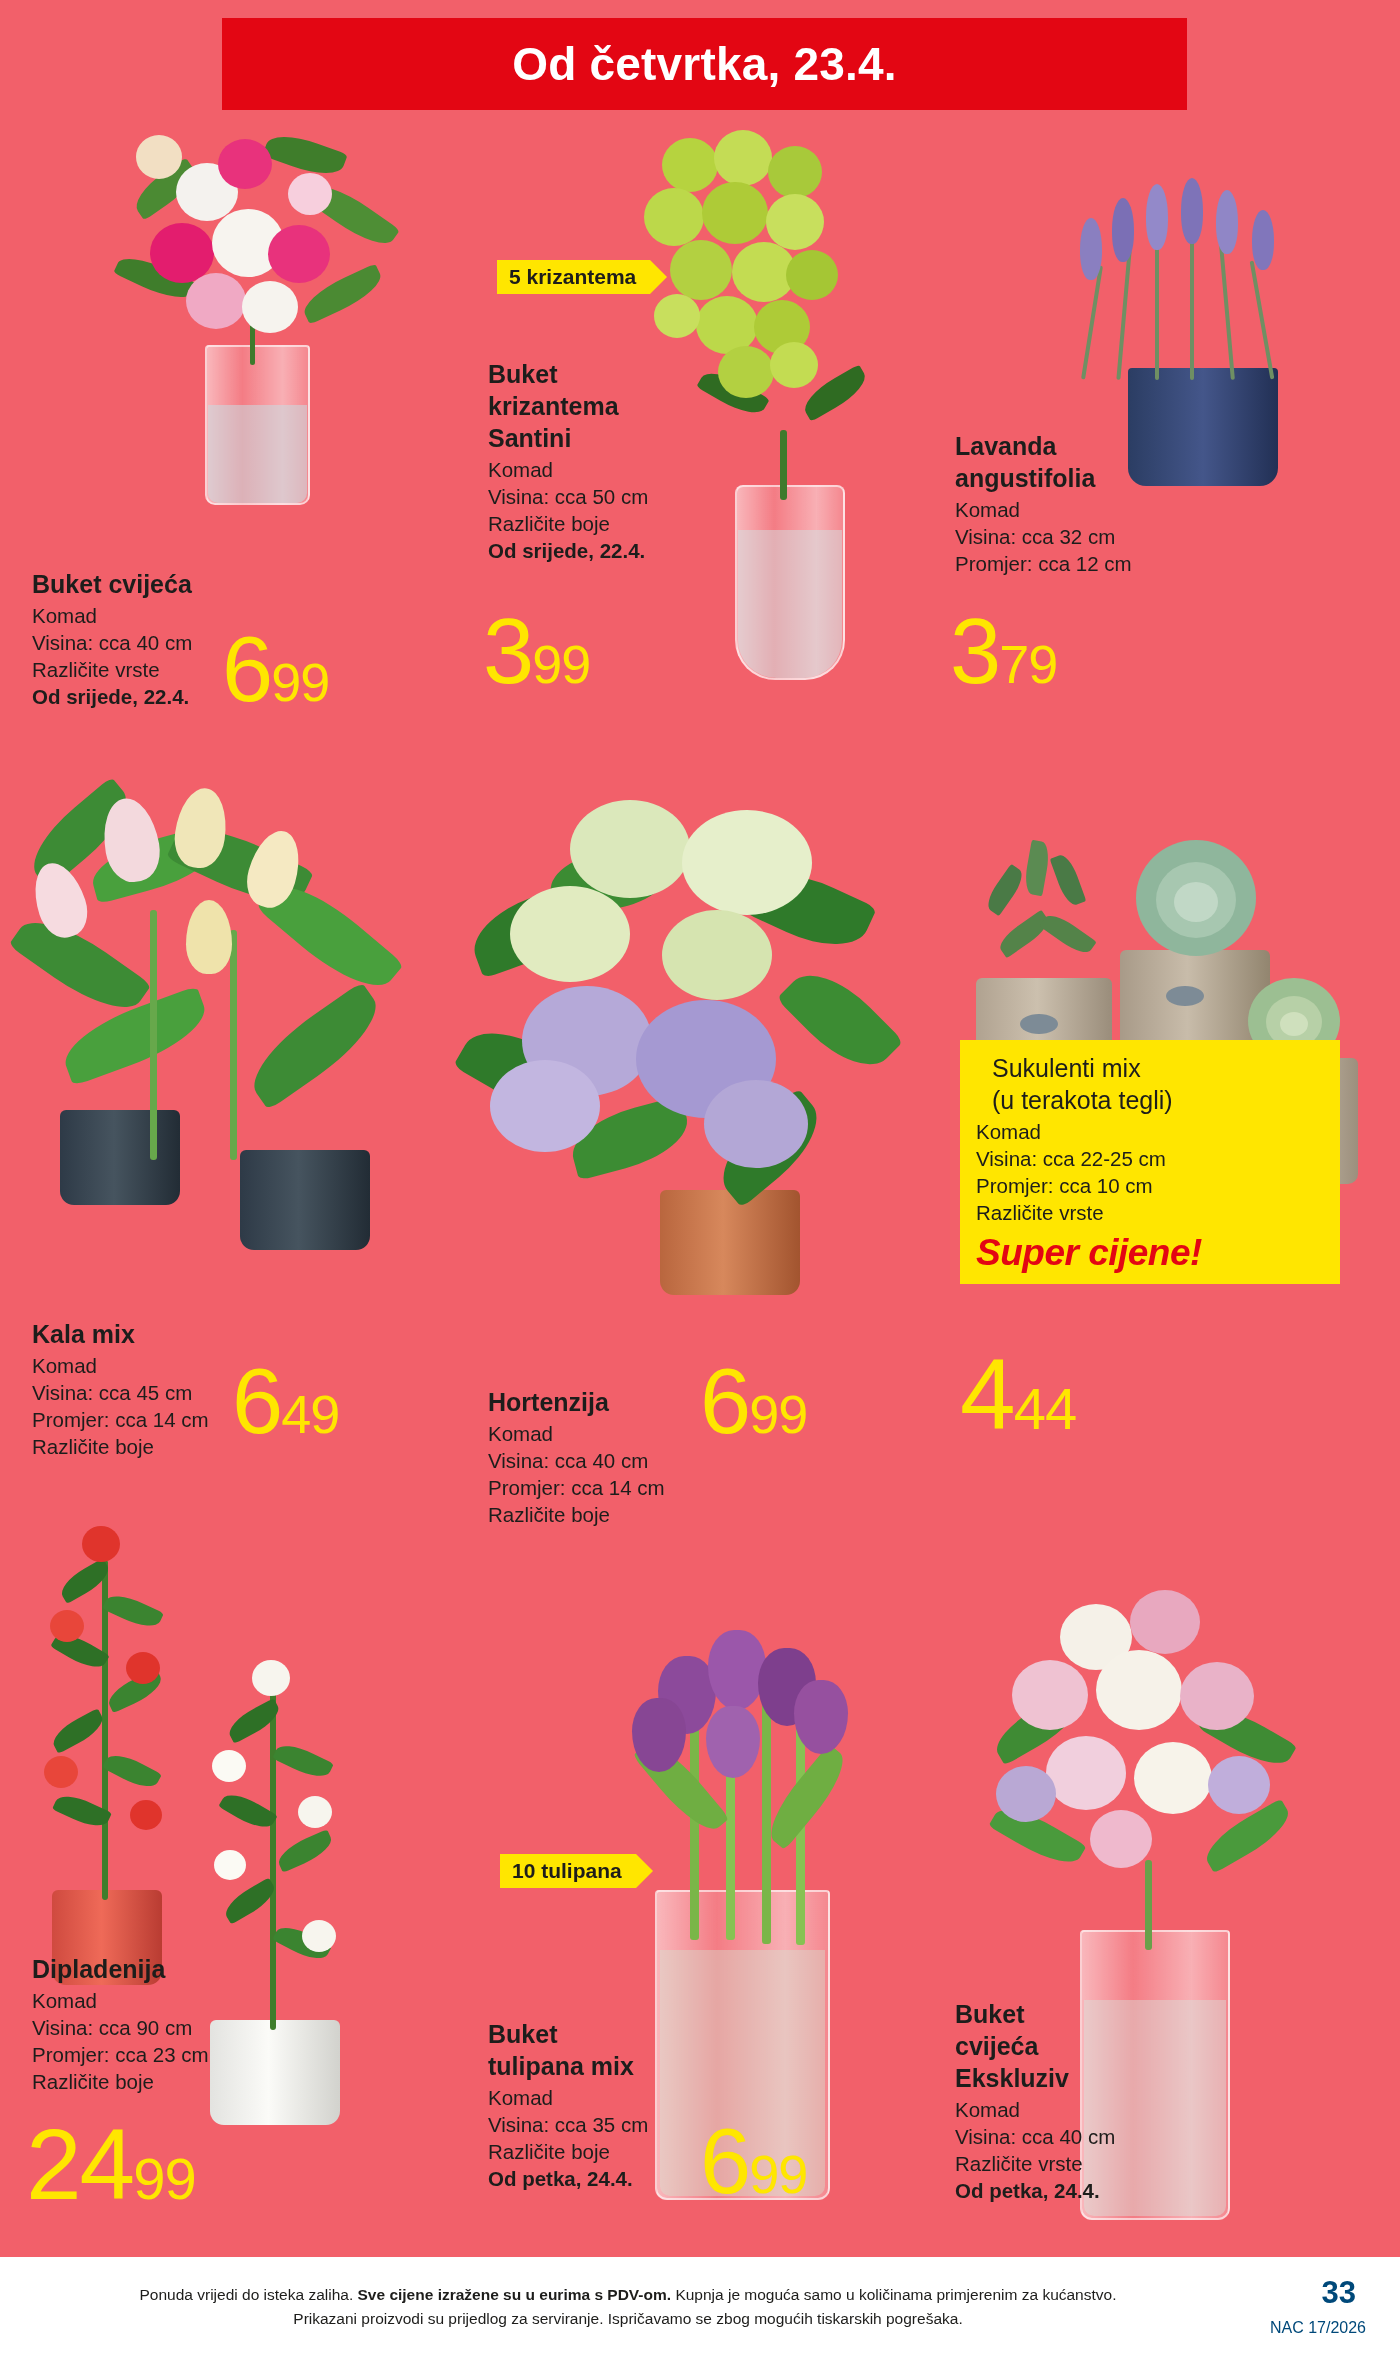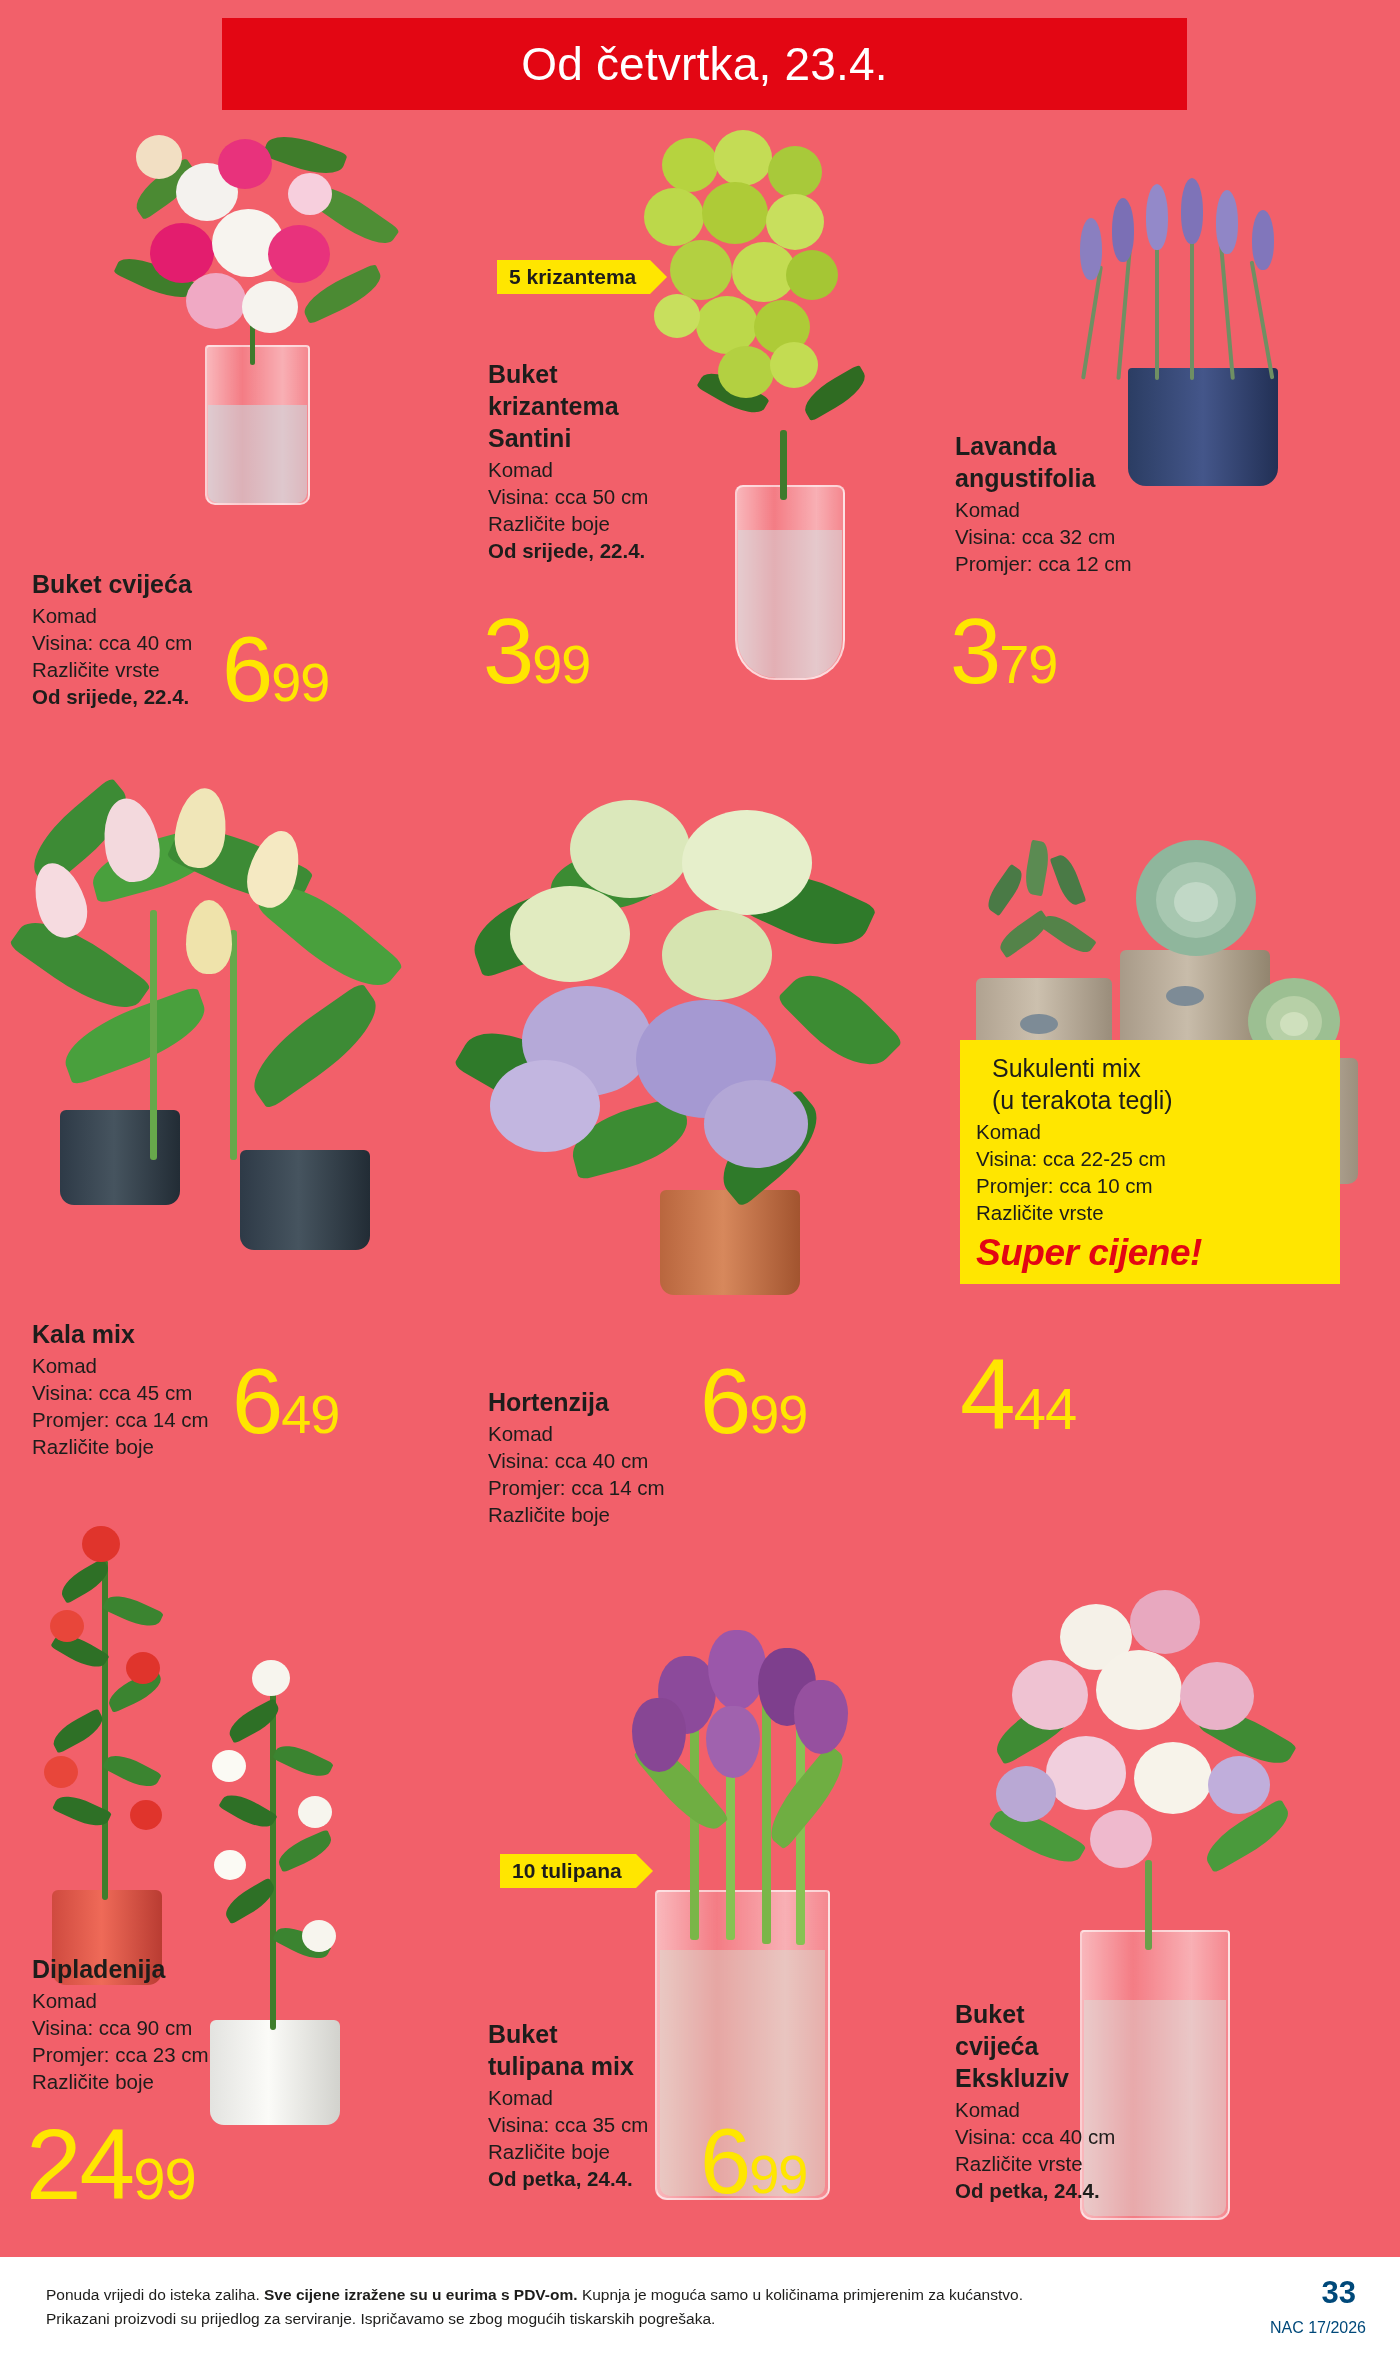--- a/index.html
+++ b/index.html
@@ -26,21 +26,21 @@
     width: 965px;
     height: 92px;
     background: #e30613;
     display: flex;
     align-items: center;
     justify-content: center;
   }
   .header-banner .title {
     color: #ffffff;
     font-size: 46px;
-    font-weight: normal;
+    font-weight: bold;
     letter-spacing: 0.2px;
   }
 
   
   .prod {
     position: absolute;
     color: #1d1d1b;
     line-height: 1.28;
   }
   .prod .name {
@@ -124,26 +124,27 @@
   .footer {
     position: absolute;
     left: 0;
     bottom: 0;
     width: 1400px;
     height: 118px;
     background: #ffffff;
   }
   .footer .legal {
     position: absolute;
-    left: 46px;
+    left: 38px;
     top: 26px;
     width: 1180px;
     font-size: 15.5px;
     color: #1d1d1b;
     line-height: 1.55;
+    text-align: center;
   }
   .footer .legal b { font-weight: bold; }
   .footer .pagenum {
     position: absolute;
     right: 44px;
     top: 18px;
     font-size: 31px;
     font-weight: bold;
     color: #00497a;
   }

